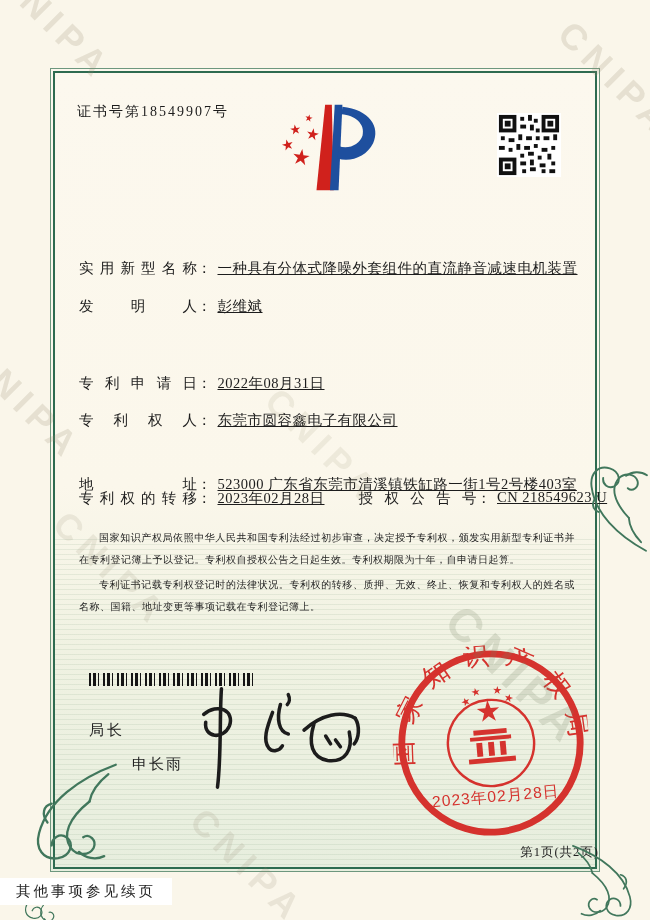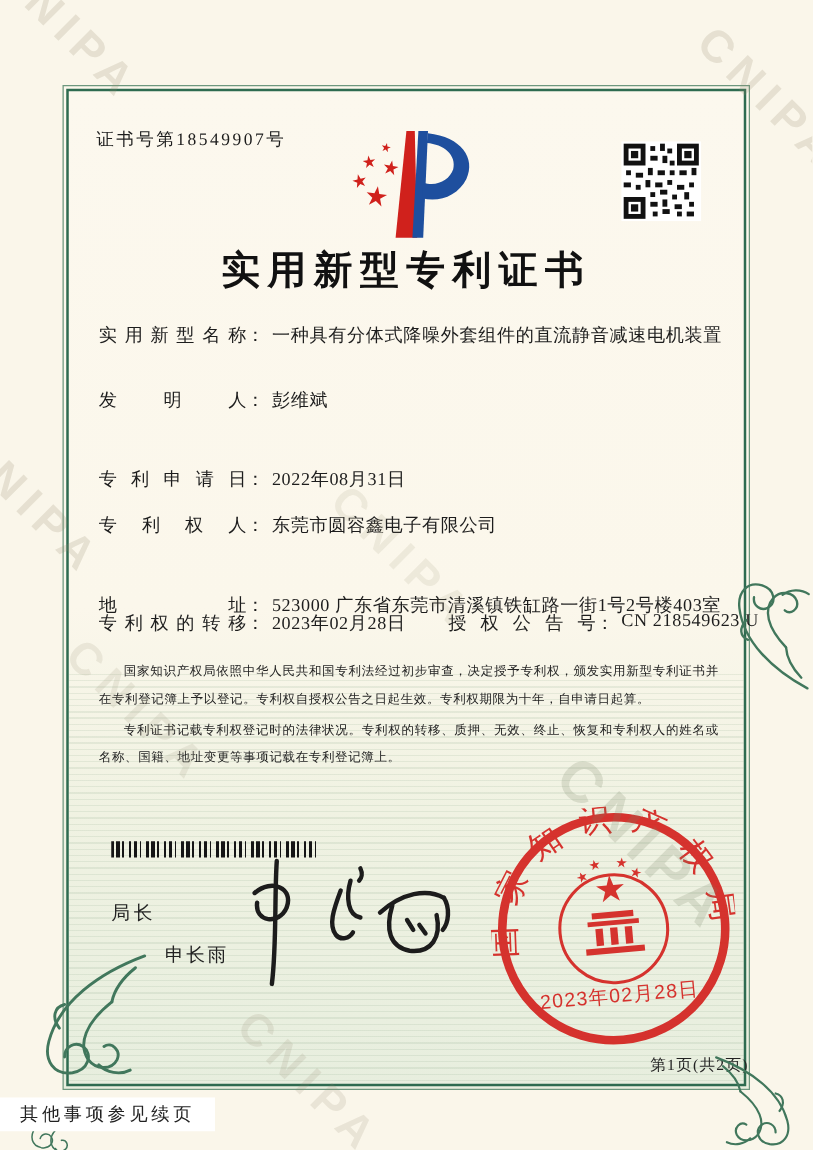--- a/index.html
+++ b/index.html
@@ -33,22 +33,22 @@
   .logo{position:absolute;left:218px;top:30px;}
   
   .qr{position:absolute;left:446px;top:44px;}
 
   .title{position:absolute;left:0;top:126px;width:100%;text-align:center;font-size:31px;
          font-weight:700;letter-spacing:6px;color:#111;}
 
   .row{position:absolute;left:28px;right:20px;font-size:14.5px;color:#1d1d1d;white-space:nowrap;}
   .row .lbl{display:inline-block;width:118px;text-align:justify;text-align-last:justify;vertical-align:top;}
   .row .col{display:inline-block;vertical-align:top;}
-  .row .val{display:inline-block;margin-left:6px;vertical-align:top;letter-spacing:0.5px;}
-  .r1{top:190px;} .r2{top:228px;margin-top:14px;} .r3{top:266px;} .r4{top:305px;}
+  .row .val{display:inline-block;margin-left:6px;vertical-align:top;letter-spacing:0.5px;text-decoration:underline;}
+  .r1{top:190px;} .r2{top:228px;} .r3{top:266px;} .r4{top:305px;}
   .r5{top:342px;} .r6{top:380px;margin-top:26px;} .r7{top:420px;}
   .pair2{margin-left:34px;}
 
   .paras{position:absolute;left:28px;right:24px;top:458px;font-size:10px;line-height:21.5px;
          color:#242424;text-align:justify;}
   .paras p{margin:0 0 4px 0;text-indent:2em;letter-spacing:0.5px;}
 
   .barcode{position:absolute;left:38px;top:604px;width:166px;height:13px;
      background:repeating-linear-gradient(90deg,#151515 0 2px,transparent 2px 4px,#151515 4px 7px,transparent 7px 9px,#151515 9px 10px,transparent 10px 14px);}
 
@@ -169,21 +169,20 @@
             <rect x="17" y="24" width="2" height="3"></rect>
             <rect x="22" y="26" width="3" height="2"></rect>
           <rect x="28" y="25" width="2" height="2"></rect>
             <rect x="13" y="29" width="2" height="2"></rect>
             <rect x="17" y="28" width="3" height="2"></rect>
           <rect x="23" y="29" width="2" height="2"></rect>
             <rect x="27" y="29" width="3" height="2"></rect>
         </g>
       </svg>
 
-      <div class="title">实用新型专利证书</div>
 
       <div class="row r1">
         <span class="lbl">实用新型名称</span><span class="col">：</span><span class="val">一种具有分体式降噪外套组件的直流静音减速电机装置</span>
       </div>
       <div class="row r2">
         <span class="lbl">发明人</span><span class="col">：</span><span class="val">彭维斌</span>
       </div>
       <div class="row r4">
         <span class="lbl">专利申请日</span><span class="col">：</span><span class="val">2022年08月31日</span>
       </div>

